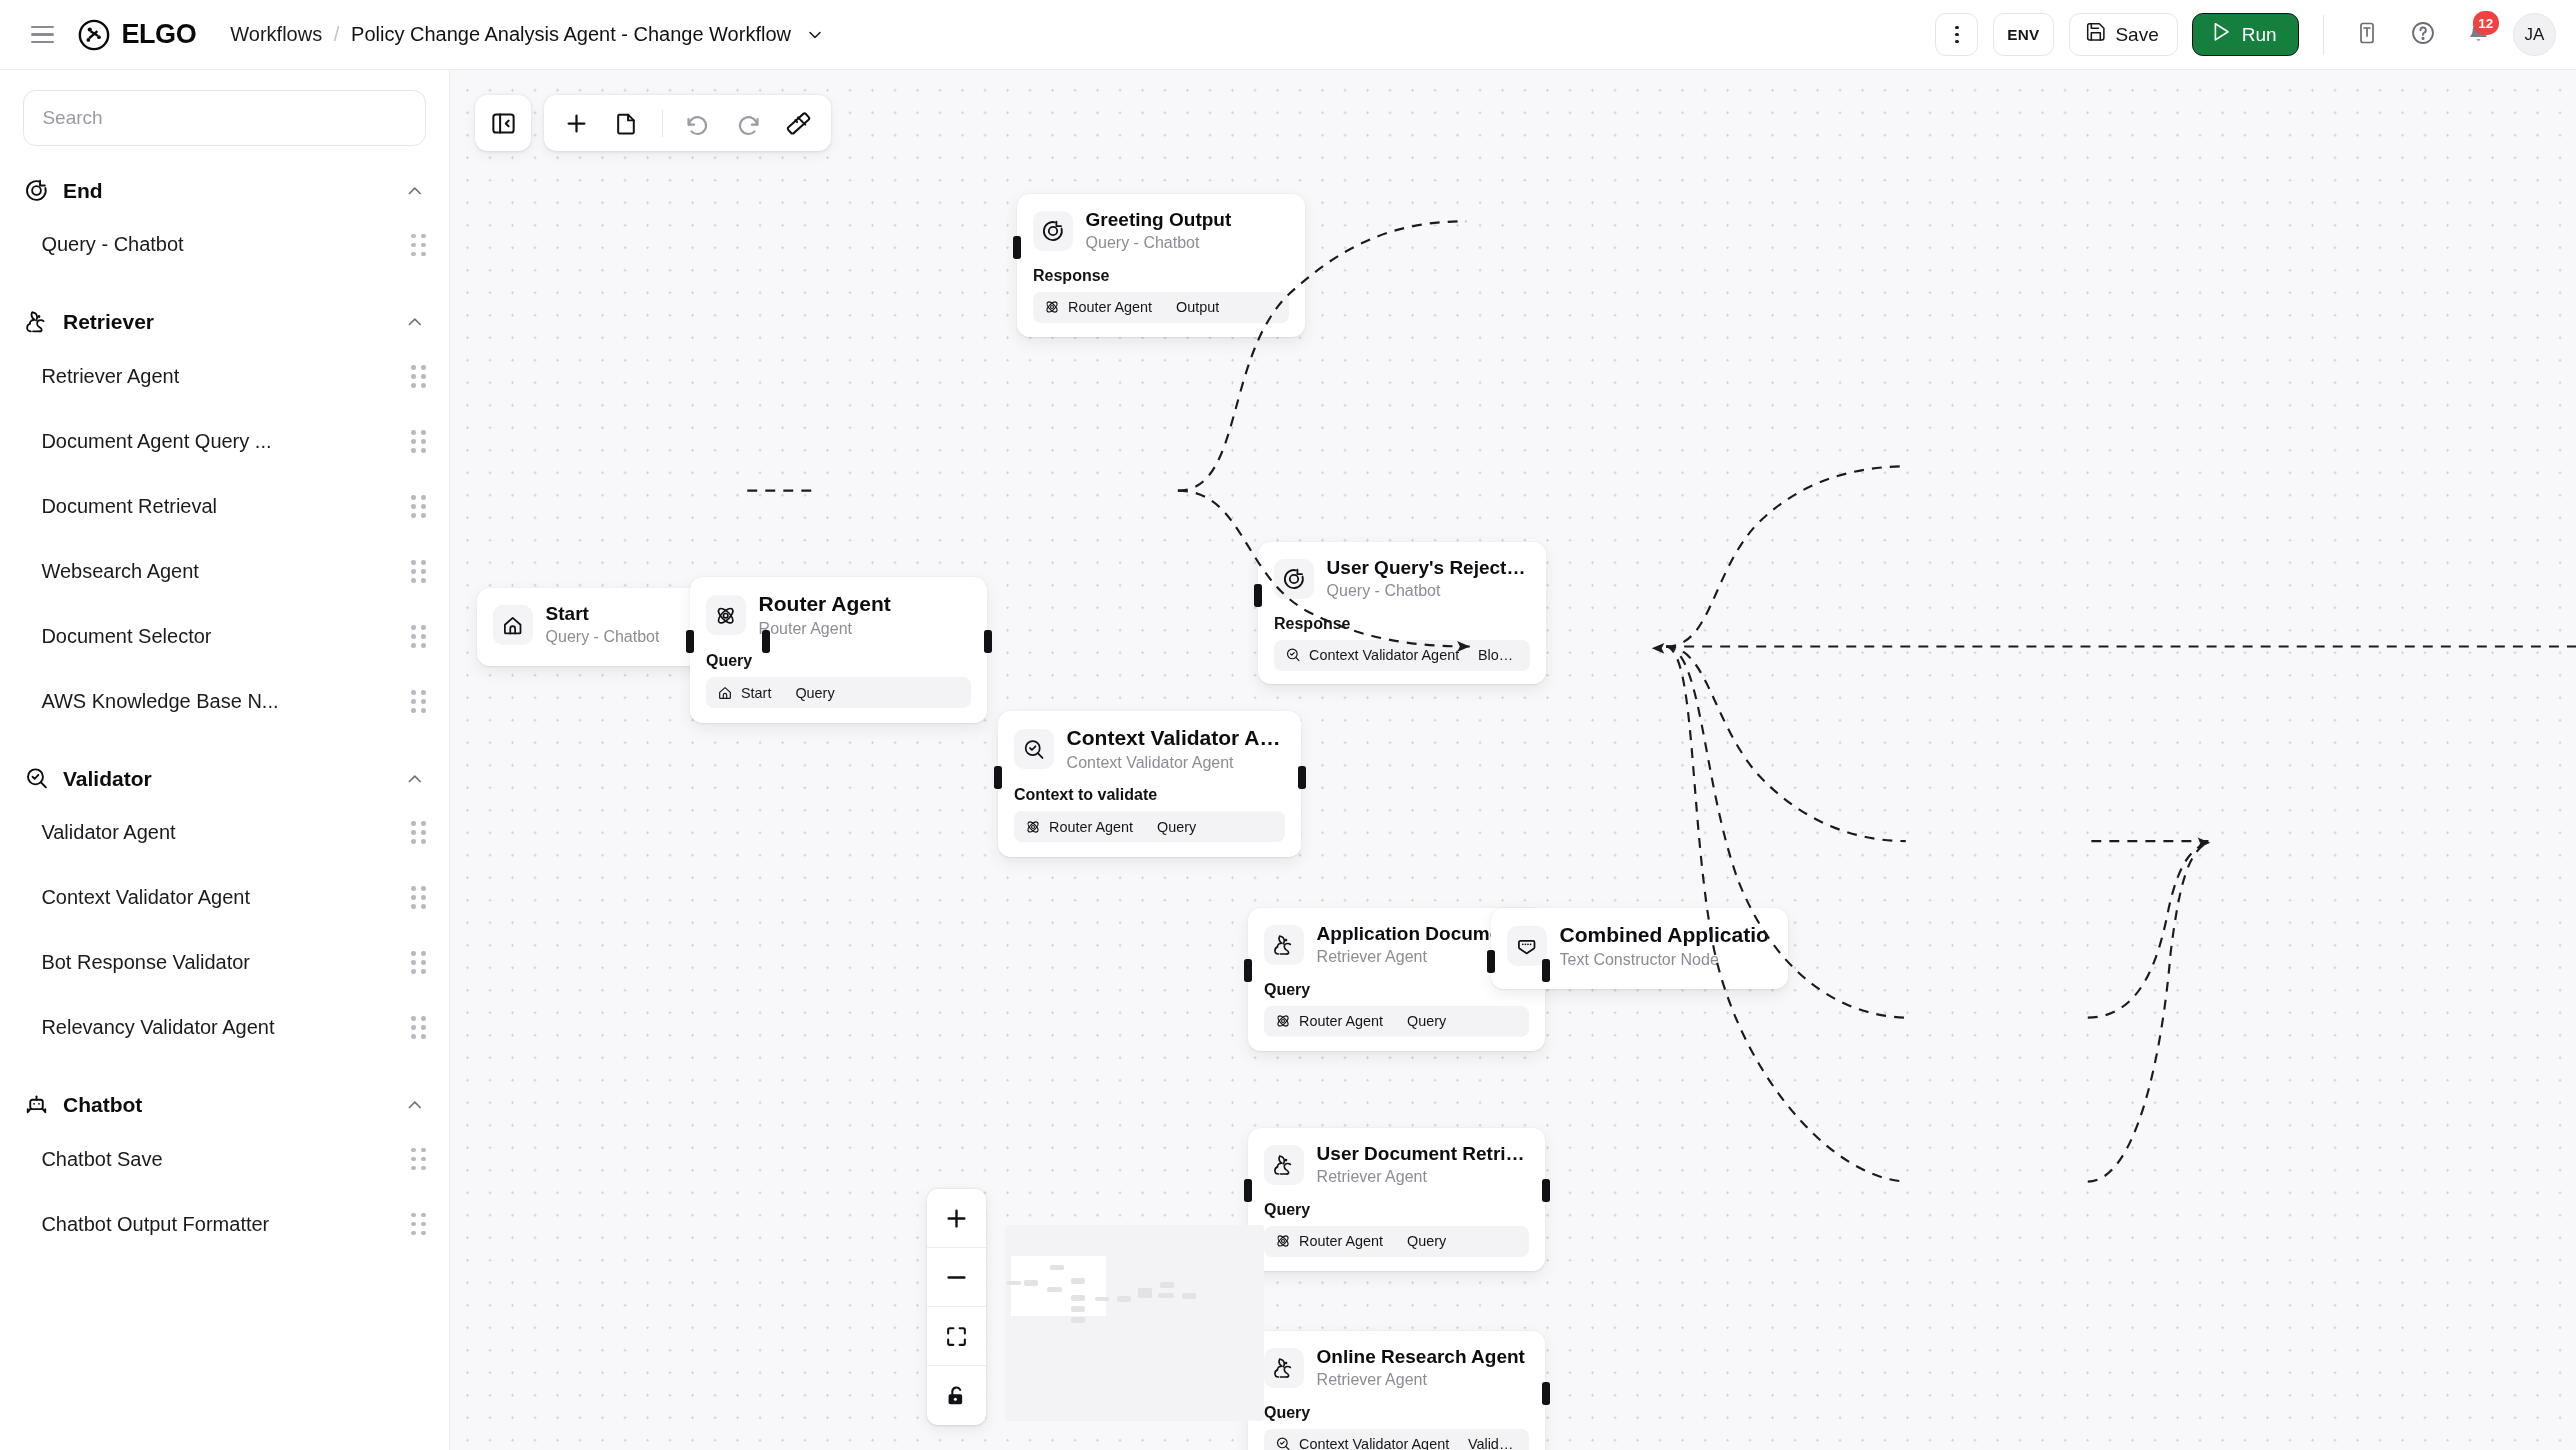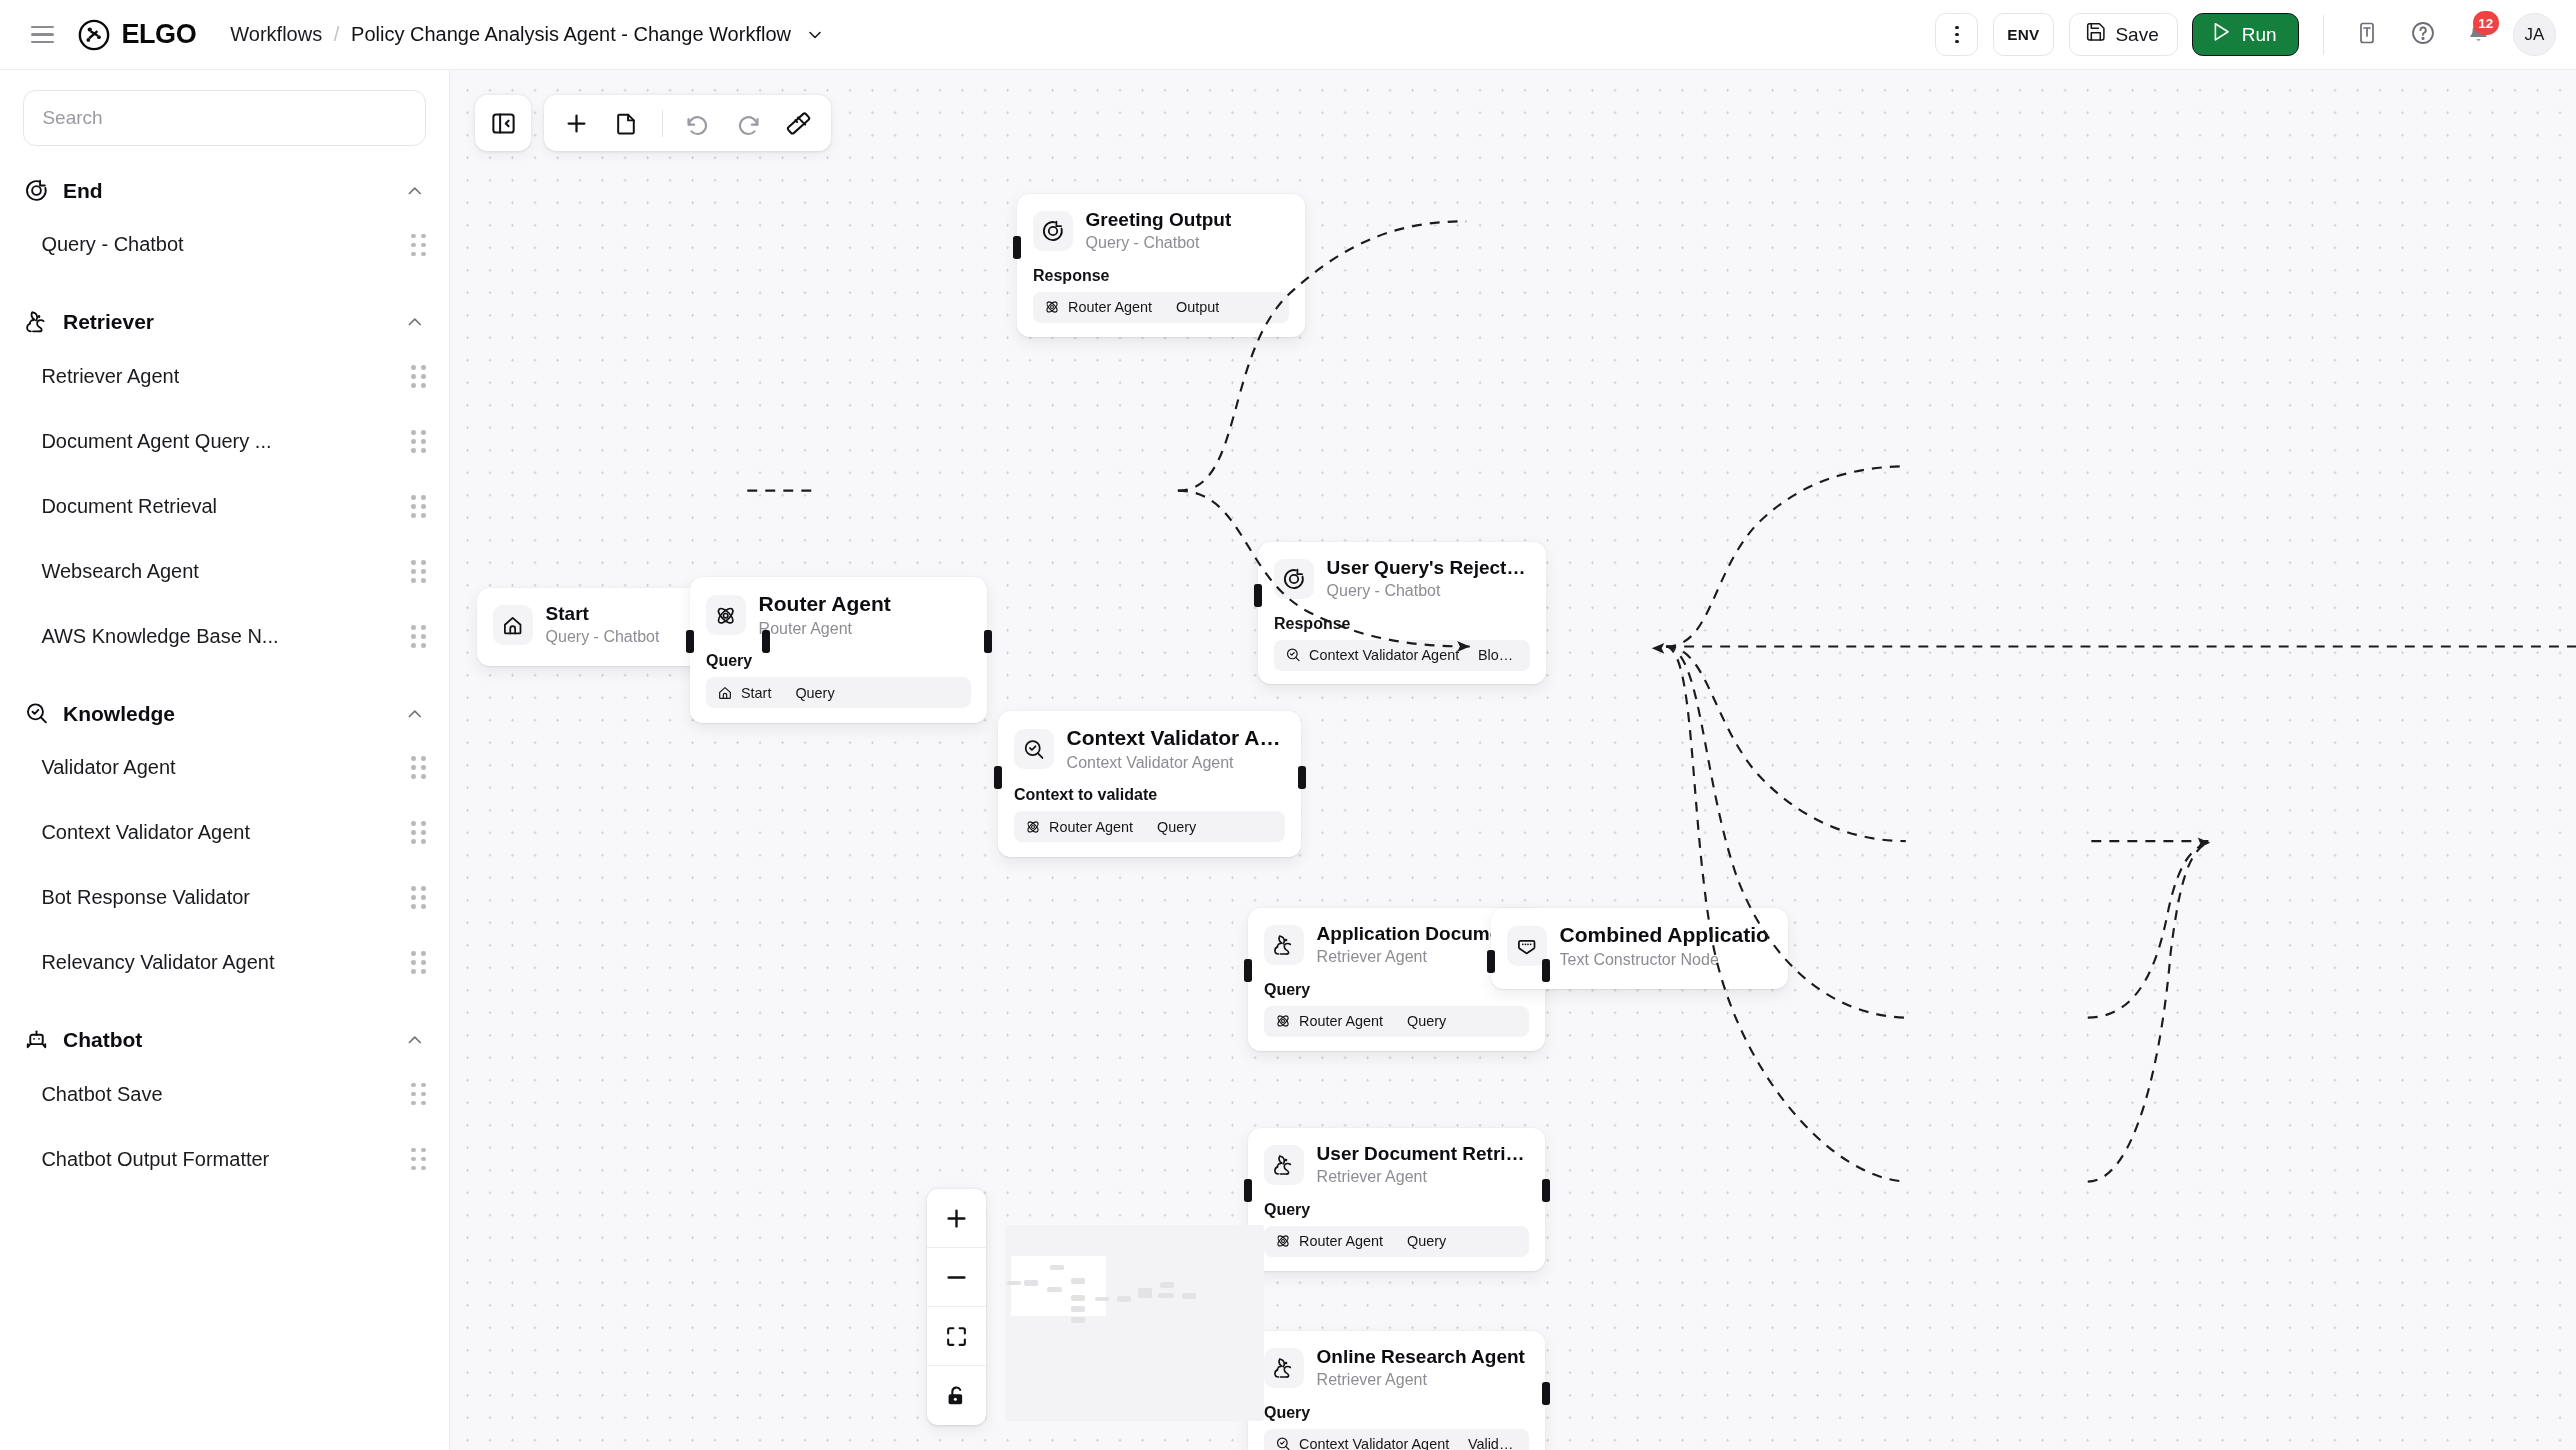--- a/index.html
+++ b/index.html
@@ -355,20 +355,31 @@
           <span class="grip">
               <i></i>
               <i></i>
               <i></i>
               <i></i>
               <i></i>
               <i></i>
             </span>
         </div>
         <div class="item">
+          <span class="item-label">Document Selector</span>
+          <span class="grip">
+              <i></i>
+              <i></i>
+              <i></i>
+              <i></i>
+              <i></i>
+              <i></i>
+            </span>
+        </div>
+        <div class="item">
           <span class="item-label">AWS Knowledge Base N...</span>
           <span class="grip">
               <i></i>
               <i></i>
               <i></i>
               <i></i>
               <i></i>
               <i></i>
             </span>
         </div>
@@ -377,21 +388,21 @@
       
       <div class="sec">
         <div class="sec-head">
           <span class="sec-ico">
             <svg width="25" height="25" viewBox="0 0 24 24" fill="none" stroke="#0d0d11" stroke-width="1.8" stroke-linecap="round" stroke-linejoin="round">
               <circle cx="11" cy="10.4" r="7.2"></circle>
                 <path d="M8.2 10.3l2 2 3.6-3.8"></path>
                 <path d="M16.2 15.6L21 20.5"></path>
             </svg>
           </span>
-          <span class="sec-title">Knowledge</span>
+          <span class="sec-title">Validator</span>
           <span class="sec-chev">
             <svg width="21.6" height="21.6" viewBox="0 0 24 24" fill="none" stroke="#73737c" stroke-width="1.9" stroke-linecap="round" stroke-linejoin="round">
                 <polyline points="6 15 12 9 18 15"></polyline>
               </svg>
           </span>
         </div>
         <div class="item">
           <span class="item-label">Validator Agent</span>
           <span class="grip">
               <i></i>

